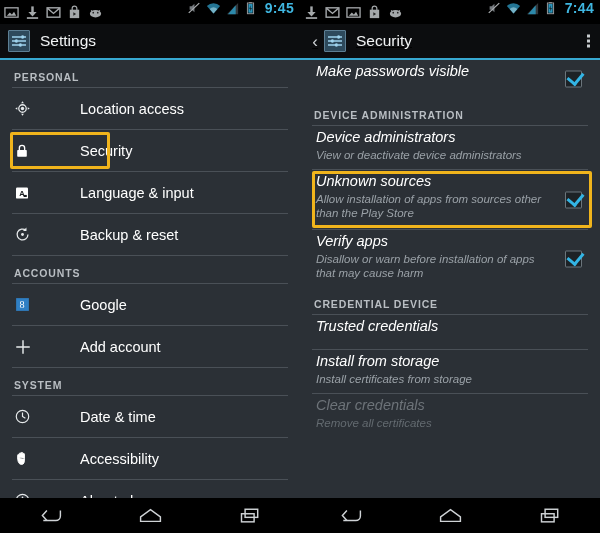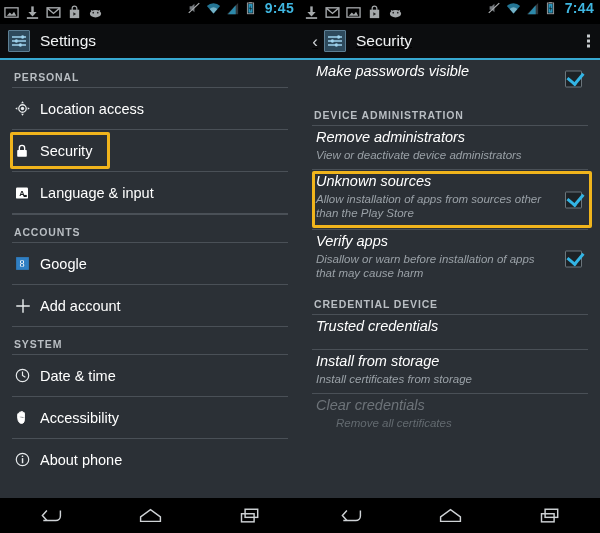--- a/index.html
+++ b/index.html
@@ -40,31 +40,31 @@
 
   
   .list { position: relative; height: 460px; overflow: hidden; }
   .section-head {
     color: #b9bec3; font-size: 10.5px; font-weight: bold; letter-spacing: .85px;
     padding: 11px 0 4px 14px;
   }
   .divider { height: 1px; background: #4a5057; margin: 0 12px; }
   .row { display: flex; align-items: center; padding: 0 12px 0 14px; min-height: 41px; position: relative; }
   .row .ic { width: 26px; flex: 0 0 26px; display: flex; align-items: center; justify-content: flex-start; }
-  .row .tx { color: #ffffff; font-size: 14.5px; }
+  .row .tx { color: #ffffff; font-size: 14.5px; margin-left: 40px; }
 
   
   .hlbox { position: absolute; border: 3px solid #f0b41c; border-radius: 2px; pointer-events: none; }
 
   
   .r2 { padding: 2px 14px 7px 16px; position: relative; min-height: 34px; font-style: italic; }
   .r2 .t { color: #ffffff; font-size: 14.5px; line-height: 19px; }
   .r2 .s { color: #9aa1a7; font-size: 11.5px; line-height: 14px; margin-top: 1px; max-width: 232px; }
   .r2.dim .t { color: #6d7379; }
-  .r2.dim .s { color: #636a70; margin-left: 20px; }
+  .r2.dim .s { color: #636a70; }
   .cb {
     position: absolute; right: 18px; top: 50%; transform: translateY(-50%);
     width: 17px; height: 17px; border: 1.6px solid #6b757c; background: #1d2226; border-radius: 1px;
   }
   .cb::after {
     content: ""; position: absolute; left: 2px; top: 0px; width: 12px; height: 8px;
     border-left: 3px solid #33b5e5; border-bottom: 3px solid #33b5e5;
     transform: rotate(-50deg);
   }
 
@@ -198,20 +198,30 @@
             <svg viewBox="0 0 20 20" width="16" height="16">
                 <rect x="2.5" y="3" width="15" height="14" rx="1.5" fill="#ffffff"></rect>
                 <text x="6.6" y="13.4" font-size="9.5" font-family="Liberation Sans, sans-serif" font-weight="bold" fill="#1b1f22">A</text>
                 <rect x="12" y="12.4" width="4" height="2.6" fill="#1b1f22"></rect>
               </svg>
           </span>
           <span class="tx">Language &amp; input</span>
         </div>
         <div class="divider"></div>
 
+        <div class="row">
+          <span class="ic">
+            <svg viewBox="0 0 20 20" width="17" height="17">
+                <path d="M16.4 10a6.4 6.4 0 11-2.3-4.9" fill="none" stroke="#e7eaec" stroke-width="1.5"></path>
+                <path d="M14.6 1.8v4.1h-4.1z" fill="#e7eaec"></path>
+                <circle cx="10" cy="10" r="1.7" fill="#e7eaec"></circle>
+              </svg>
+          </span>
+          <span class="tx">Backup &amp; reset</span>
+        </div>
         <div class="divider"></div>
 
         <div class="section-head">ACCOUNTS</div>
         <div class="divider"></div>
 
         <div class="row">
           <span class="ic">
             <svg viewBox="0 0 20 20" width="17" height="17">
                 <rect x="2.5" y="2.5" width="15" height="15" fill="#2f7fc4"></rect>
                 <text x="6.4" y="14.4" font-size="12" font-family="Liberation Serif, serif" fill="#ffffff">8</text>
@@ -361,21 +371,21 @@
 
         <div class="r2" style="min-height:38px;">
           <div class="t">Make passwords visible</div>
           <span class="cb"></span>
         </div>
 
         <div class="section-head">DEVICE ADMINISTRATION</div>
         <div class="divider"></div>
 
         <div class="r2">
-          <div class="t">Remove administrators</div>
+          <div class="t">Device administrators</div>
           <div class="s">View or deactivate device administrators</div>
         </div>
         <div class="divider"></div>
 
         <div class="r2" style="padding-bottom:9px;">
           <div class="t">Unknown sources</div>
           <div class="s">Allow installation of apps from sources other than the Play Store</div>
           <span class="cb"></span>
           <span class="hlbox" style="left:12px;right:8px;top:1px;bottom:1px;"></span>
         </div>

